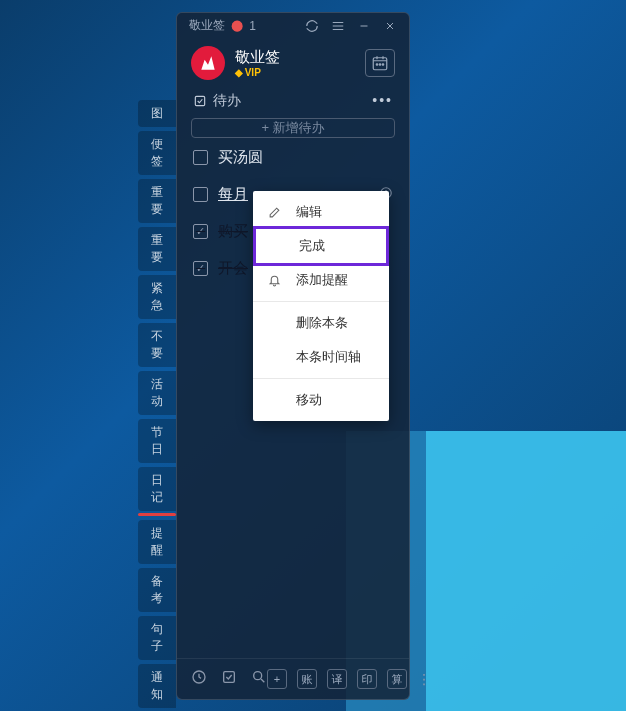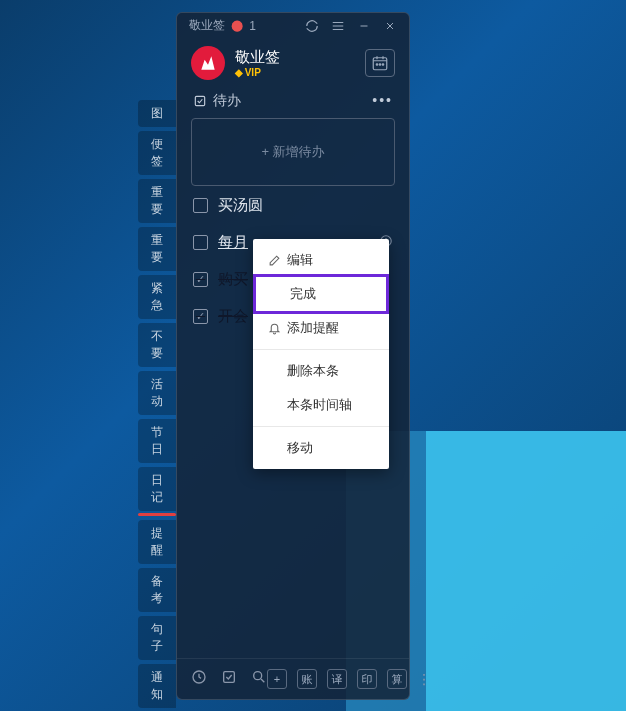--- a/index.html
+++ b/index.html
@@ -18,29 +18,29 @@
   .header { display: flex; align-items: center; gap: 10px; padding: 8px 14px 6px; }
   .logo { width: 34px; height: 34px; border-radius: 50%; background: #e21b3c; display: flex; align-items: center; justify-content: center; }
   .logo svg { fill: #fff; }
   .header-txt { display: flex; flex-direction: column; }
   .app-name { color: #fff; font-size: 15px; font-weight: 500; }
   .vip { display: inline-flex; align-items: center; gap: 2px; color: #ffc107; font-size: 10px; font-weight: bold; }
   .calendar-btn { margin-left: auto; width: 30px; height: 28px; border: 1px solid #5a6a80; border-radius: 4px; display: flex; align-items: center; justify-content: center; cursor: pointer; }
   .sub-bar { display: flex; justify-content: space-between; padding: 6px 16px 4px; font-size: 14px; color: #c0cad8; }
   .sub-left { display: flex; align-items: center; gap: 6px; }
   .dots { letter-spacing: 2px; cursor: pointer; }
-  .add-btn { margin: 4px 14px 10px; border: 1px solid #4a5a70; border-radius: 4px; text-align: center; padding: 24px 0; font-size: 13px; color: #7a8aa0; cursor: pointer; }
+  .add-btn { margin: 4px 14px 10px; border: 1px solid #4a5a70; border-radius: 4px; text-align: center; padding: 0 0; font-size: 13px; color: #7a8aa0; cursor: pointer; }
   .list { padding: 0 16px; display: flex; flex-direction: column; gap: 18px; }
   .item { display: flex; align-items: center; gap: 10px; font-size: 15px; color: #e0e6ee; position: relative; }
   .checkbox { width: 15px; height: 15px; border: 1.5px solid #8a96aa; border-radius: 2px; flex-shrink: 0; display: flex; align-items: center; justify-content: center; }
   .checkbox.done::after { content: "✓"; font-size: 11px; color: #8a96aa; }
   .item.struck { text-decoration: line-through; color: #0f172a; }
   .clock-ico { margin-left: auto; color: #7a8aa0; }
   .context-menu { position: absolute; left: 60px; top: 6px; width: 136px; background: #fff; border-radius: 2px; box-shadow: 0 4px 16px rgba(0,0,0,0.4); z-index: 20; padding: 4px 0; }
-  .menu-item { display: flex; align-items: center; gap: 6px; padding: 8px 14px; font-size: 13px; color: #333; cursor: pointer; text-align: center; }
+  .menu-item { display: flex; align-items: center; gap: 15px; padding: 8px 14px; font-size: 13px; color: #333; cursor: pointer; text-align: center; }
   .menu-item.highlight { border: 3px solid #6d28d9; margin: -3px 0; }
   .menu-sep { height: 1px; background: #e8e8e8; margin: 4px 0; }
   .menu-icon { width: 14px; height: 14px; display: inline-flex; align-items: center; justify-content: center; color: #666; }
   .bottom-bar { margin-top: auto; display: flex; align-items: center; justify-content: space-between; padding: 10px 14px; border-top: 1px solid rgba(255,255,255,0.08); }
   .bottom-left { display: flex; gap: 14px; }
   .bottom-right { display: flex; gap: 10px; align-items: center; }
   .sq-btn { width: 20px; height: 20px; border: 1px solid #5a6a80; border-radius: 3px; display: flex; align-items: center; justify-content: center; font-size: 11px; color: #9aa8bc; cursor: pointer; }
   .bot-ico { color: #8a96aa; cursor: pointer; }
 </style>
 </head>

